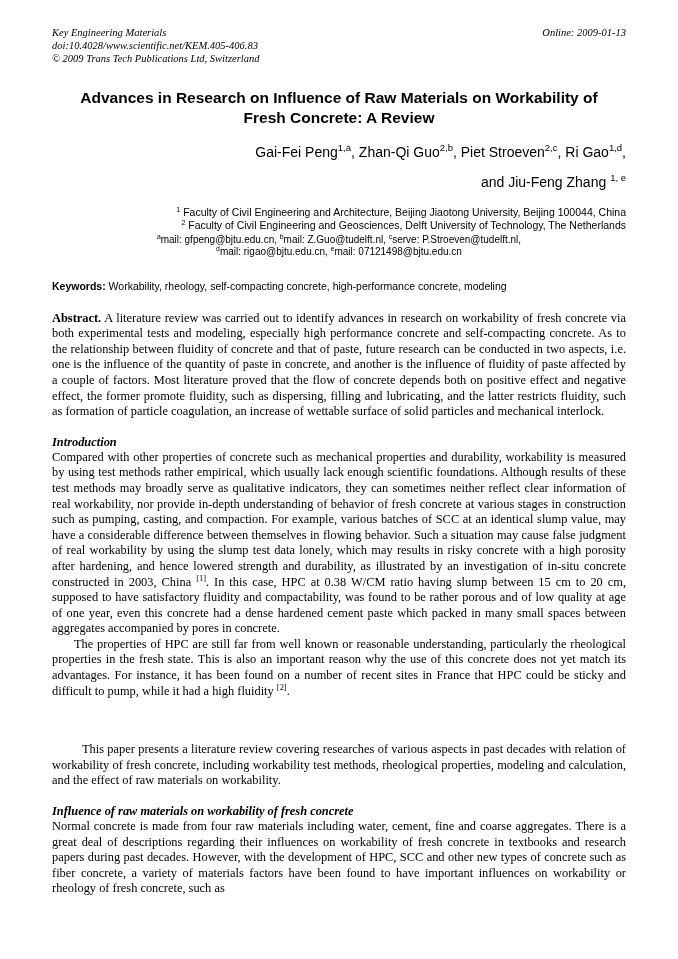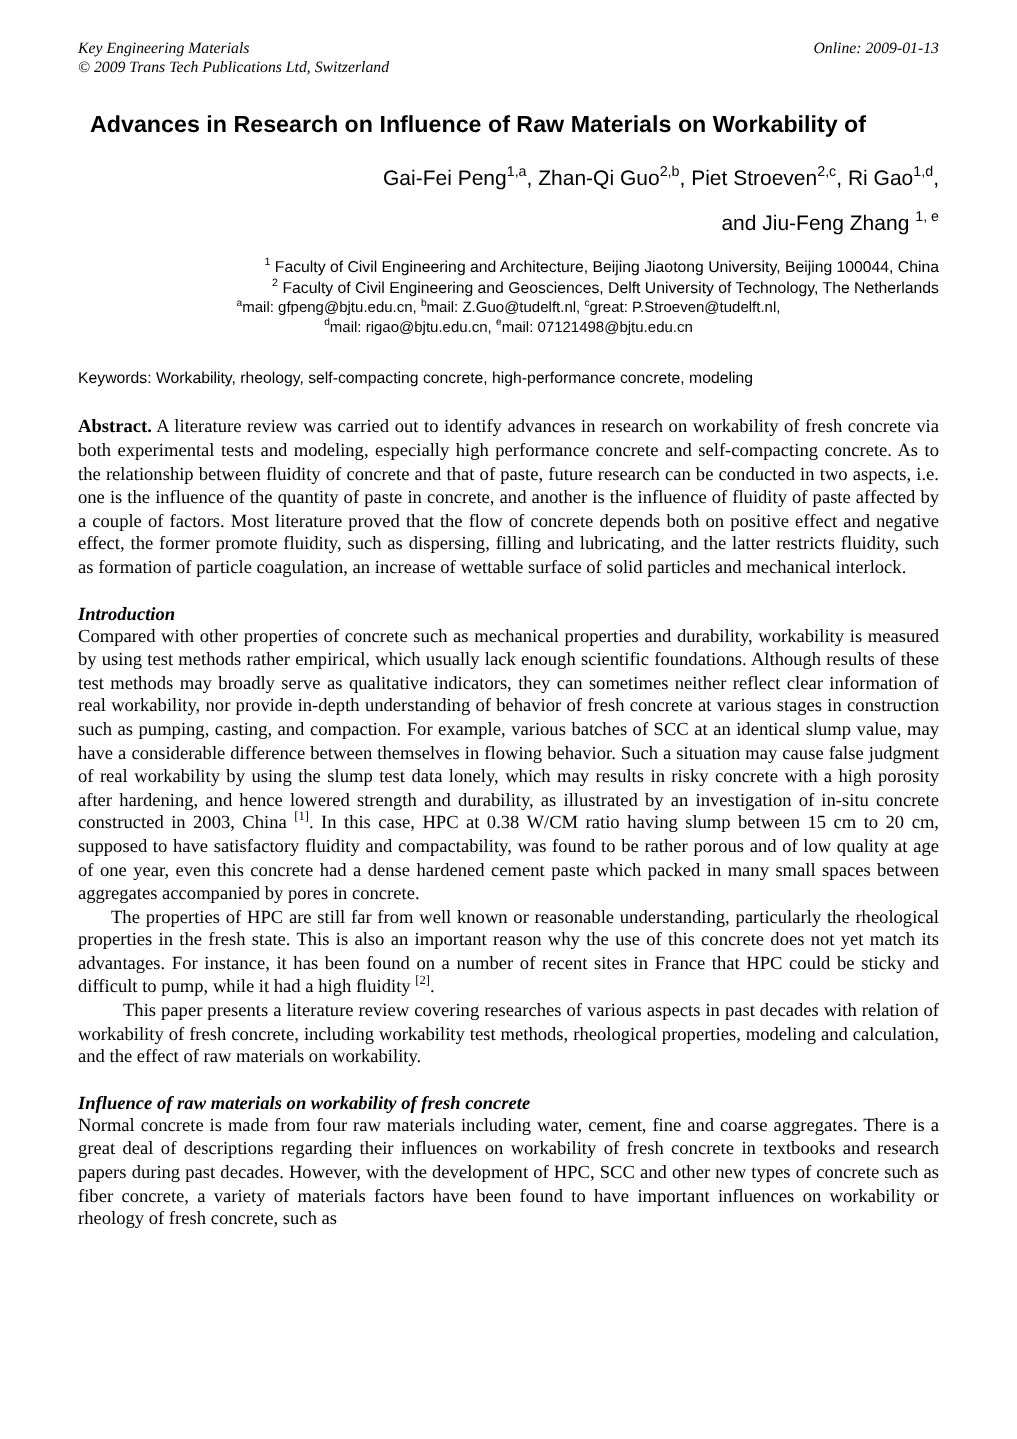--- a/index.html
+++ b/index.html
@@ -37,20 +37,21 @@
     font-size: 10.5px;
   }
   .header div {
     white-space: nowrap;
   }
   
   .title {
     font-family: "Liberation Sans", sans-serif;
     font-size: 15.5px;
     font-weight: bold;
+    text-align: center;
     line-height: 20px;
     margin: 0 8px 14px 8px;
   }
   .authors {
     font-family: "Liberation Sans", sans-serif;
     font-size: 14px;
     text-align: right;
     line-height: 20px;
     margin-bottom: 10px;
   }
@@ -81,21 +82,21 @@
     text-align: center;
     line-height: 12.5px;
     margin-top: 1px;
   }
   .keywords {
     font-family: "Liberation Sans", sans-serif;
     font-size: 10.5px;
     margin-top: 20px;
     line-height: 14px;
   }
-  .keywords b { font-weight: normal; }
+  .keywords b { font-weight: bold; }
   
   .abstract {
     margin-top: 18px;
     font-size: 12.4px;
     line-height: 15.6px;
     text-align: justify;
   }
   .abstract b { font-weight: bold; }
   h2.section {
     font-size: 12.4px;
@@ -104,52 +105,54 @@
     line-height: 16px;
     font-style: italic;
   }
   p.para {
     font-size: 12.4px;
     line-height: 15.6px;
     text-align: justify;
     margin: 0;
   }
   p.indent { text-indent: 22px; }
-  p.indent2 { text-indent: 30px; }
+  p.indent2 { text-indent: 30px; margin-top: 43px; }
 </style>
 </head>
 <body>
 
 <div class="page">
 
   <div class="header">
     <div class="online">Online: 2009-01-13</div>
     <div>Key Engineering Materials</div>
+    <div>doi:10.4028/www.scientific.net/KEM.405-406.83</div>
     <div>© 2009 Trans Tech Publications Ltd, Switzerland</div>
   </div>
 
   <div class="title">
     <span>Advances in Research on Influence of Raw Materials on Workability of</span><br>
+    <span>Fresh Concrete: A Review</span>
   </div>
 
   <div class="authors">
     <span>Gai-Fei Peng</span><sup>1,a</sup><span>, Zhan-Qi Guo</span><sup>2,b</sup><span>, Piet Stroeven</span><sup>2,c</sup><span>, Ri Gao</span><sup>1,d</sup><span>,</span>
   </div>
 
   <div class="authors2">
     <span>and Jiu-Feng Zhang </span><sup>1, e</sup>
   </div>
 
   <div class="affil">
     <div class="aff-line"><sup>1</sup><span> Faculty of Civil Engineering and Architecture, Beijing Jiaotong University, Beijing 100044, China</span></div>
     <div class="aff-line"><sup>2</sup><span> Faculty of Civil Engineering and Geosciences,   Delft University of Technology, The Netherlands</span></div>
   </div>
 
   <div class="mails">
-    <div><sup>a</sup><span>mail: gfpeng@bjtu.edu.cn, </span><sup>b</sup><span>mail: Z.Guo@tudelft.nl, </span><sup>c</sup><span>great: P.Stroeven@tudelft.nl,</span></div>
+    <div><sup>a</sup><span>mail: gfpeng@bjtu.edu.cn, </span><sup>b</sup><span>mail: Z.Guo@tudelft.nl, </span><sup>c</sup><span>serve: P.Stroeven@tudelft.nl,</span></div>
     <div><sup>d</sup><span>mail: rigao@bjtu.edu.cn, </span><sup>e</sup><span>mail: 07121498@bjtu.edu.cn</span></div>
   </div>
 
   <div class="keywords">
     <b>Keywords:</b><span> Workability, rheology, self-compacting concrete, high-performance concrete, modeling</span>
   </div>
 
   <div class="abstract">
     <b>Abstract.</b><span> A literature review was carried out to identify advances in research on workability of fresh concrete via both experimental tests and modeling, especially high performance concrete and self-compacting concrete. As to the relationship between fluidity of concrete and that of paste, future research can be conducted in two aspects, i.e. one is the influence of the quantity of paste in concrete, and another is the influence of fluidity of paste affected by a couple of factors. Most literature proved that the flow of concrete depends both on positive effect and negative effect, the former promote fluidity, such as dispersing, filling and lubricating, and the latter restricts fluidity, such as formation of particle coagulation, an increase of wettable surface of solid particles and mechanical interlock.</span>
   </div>

